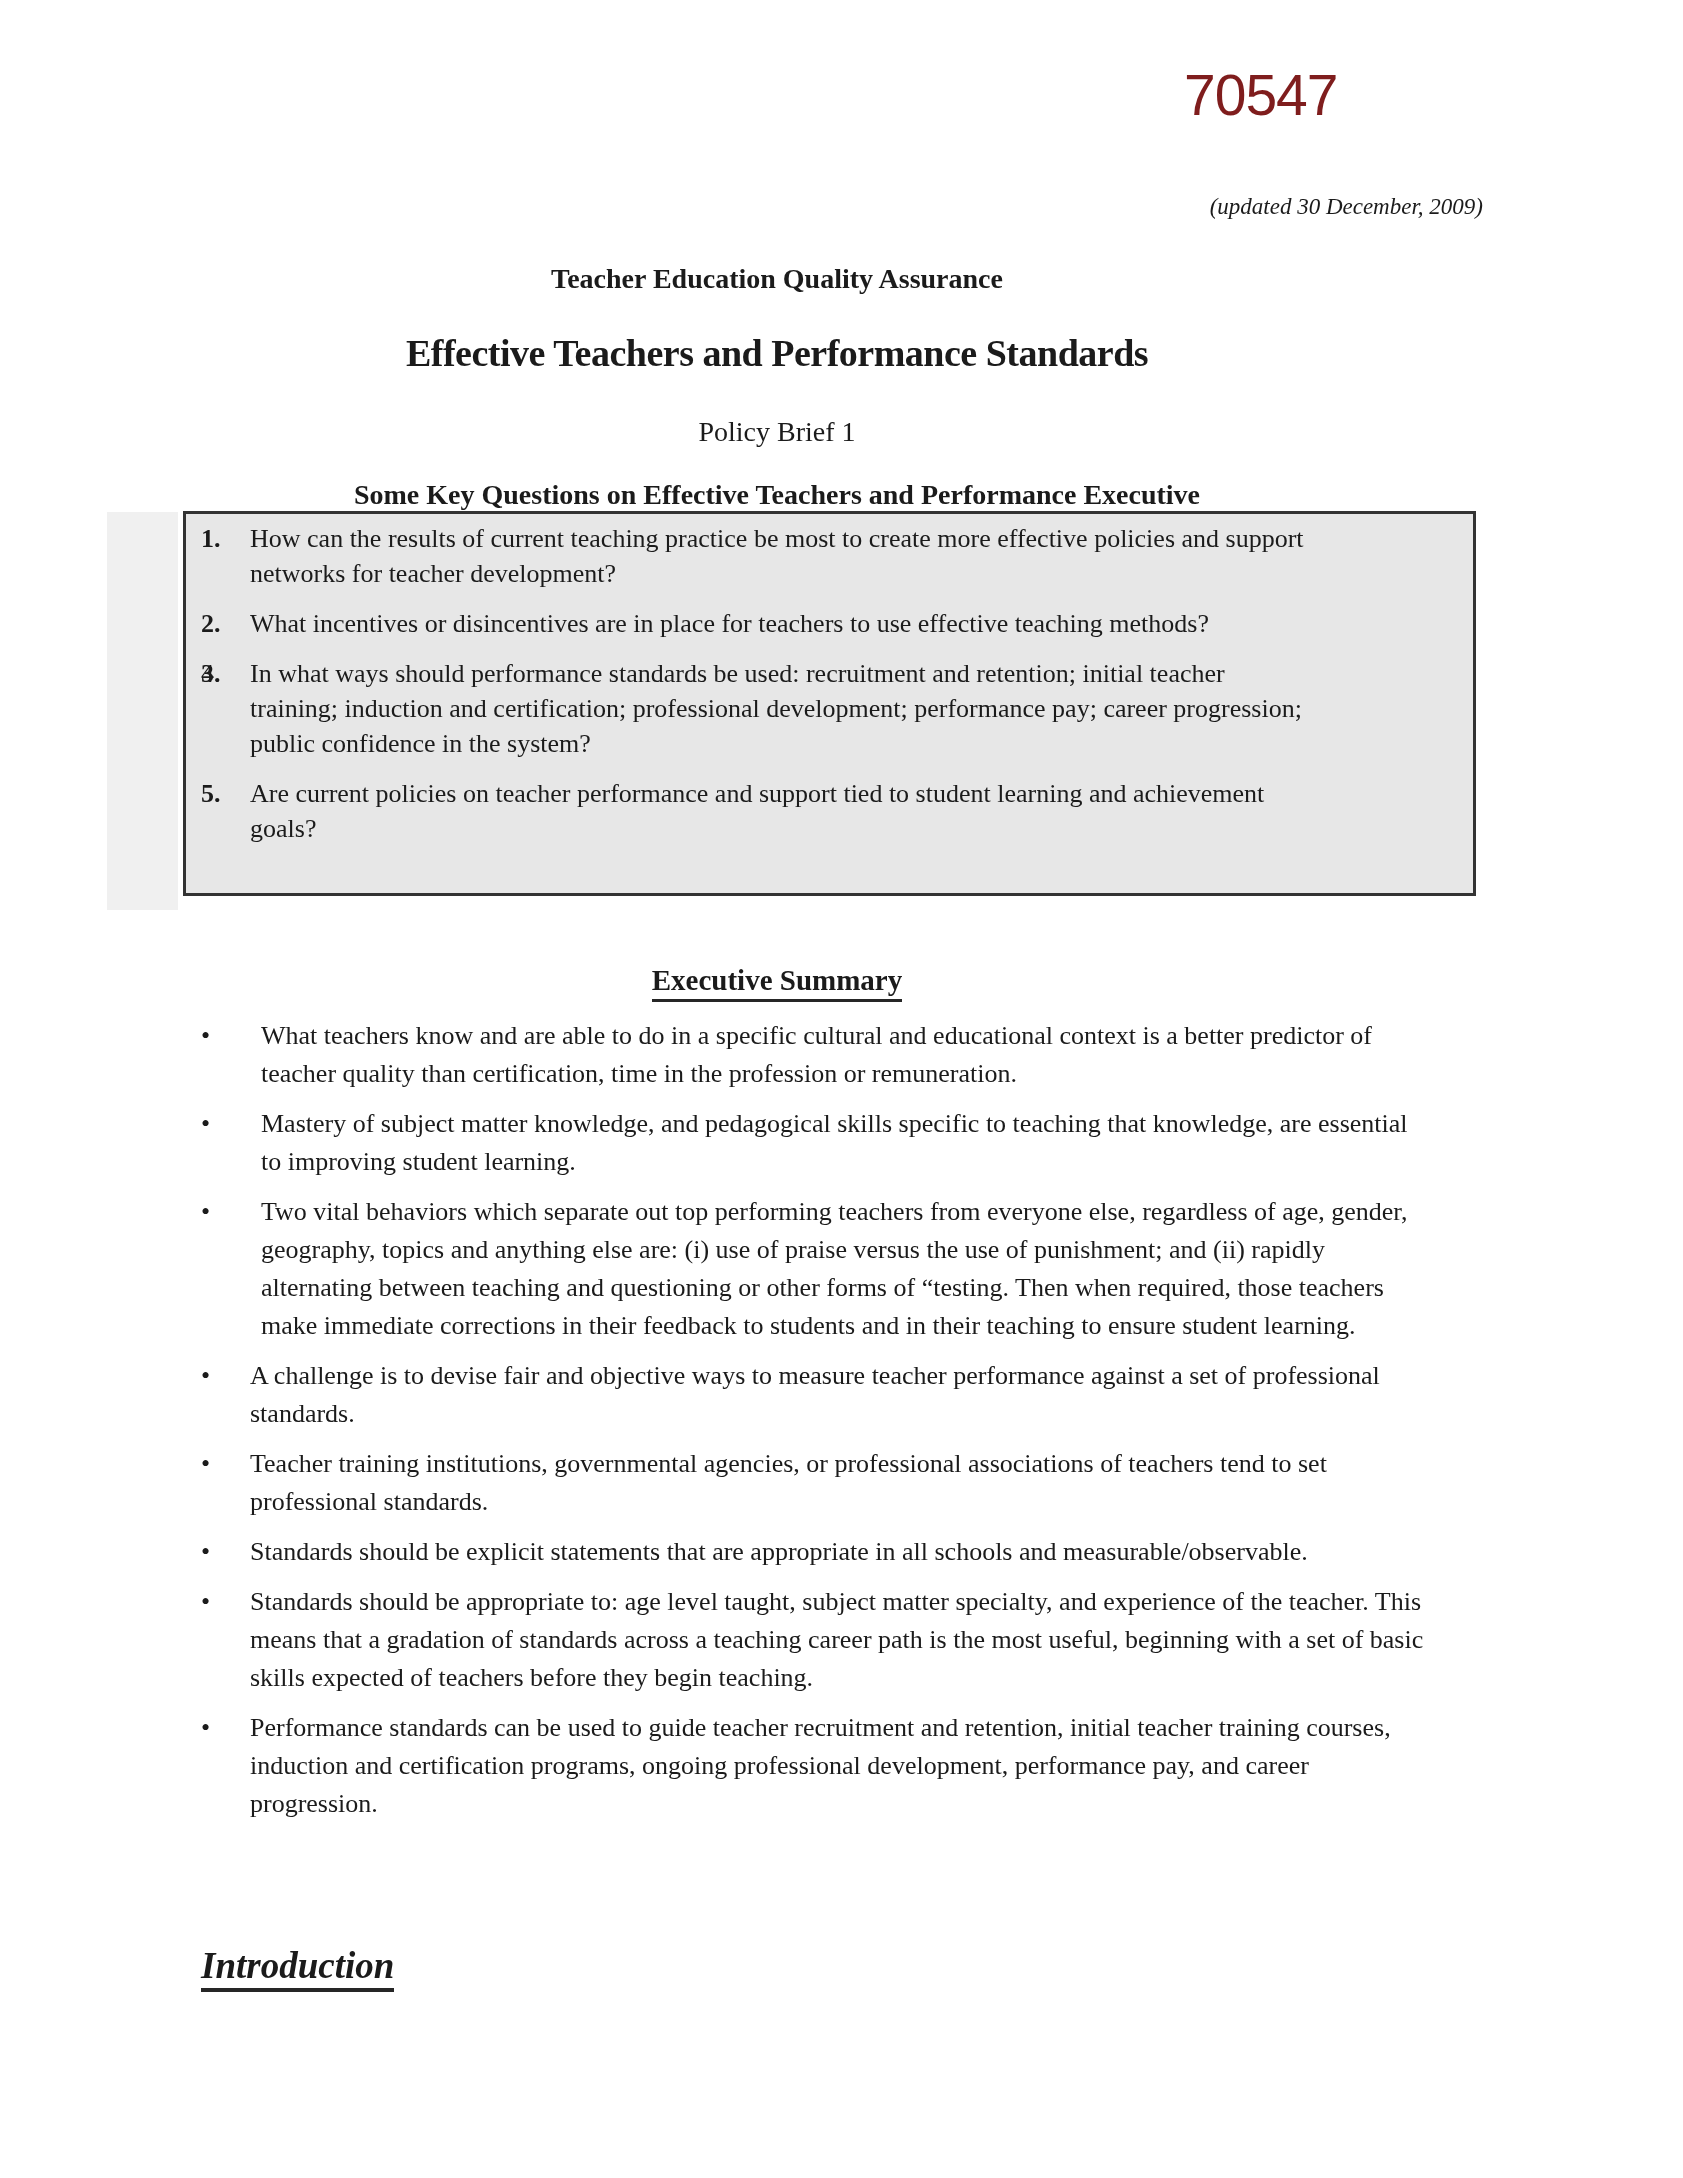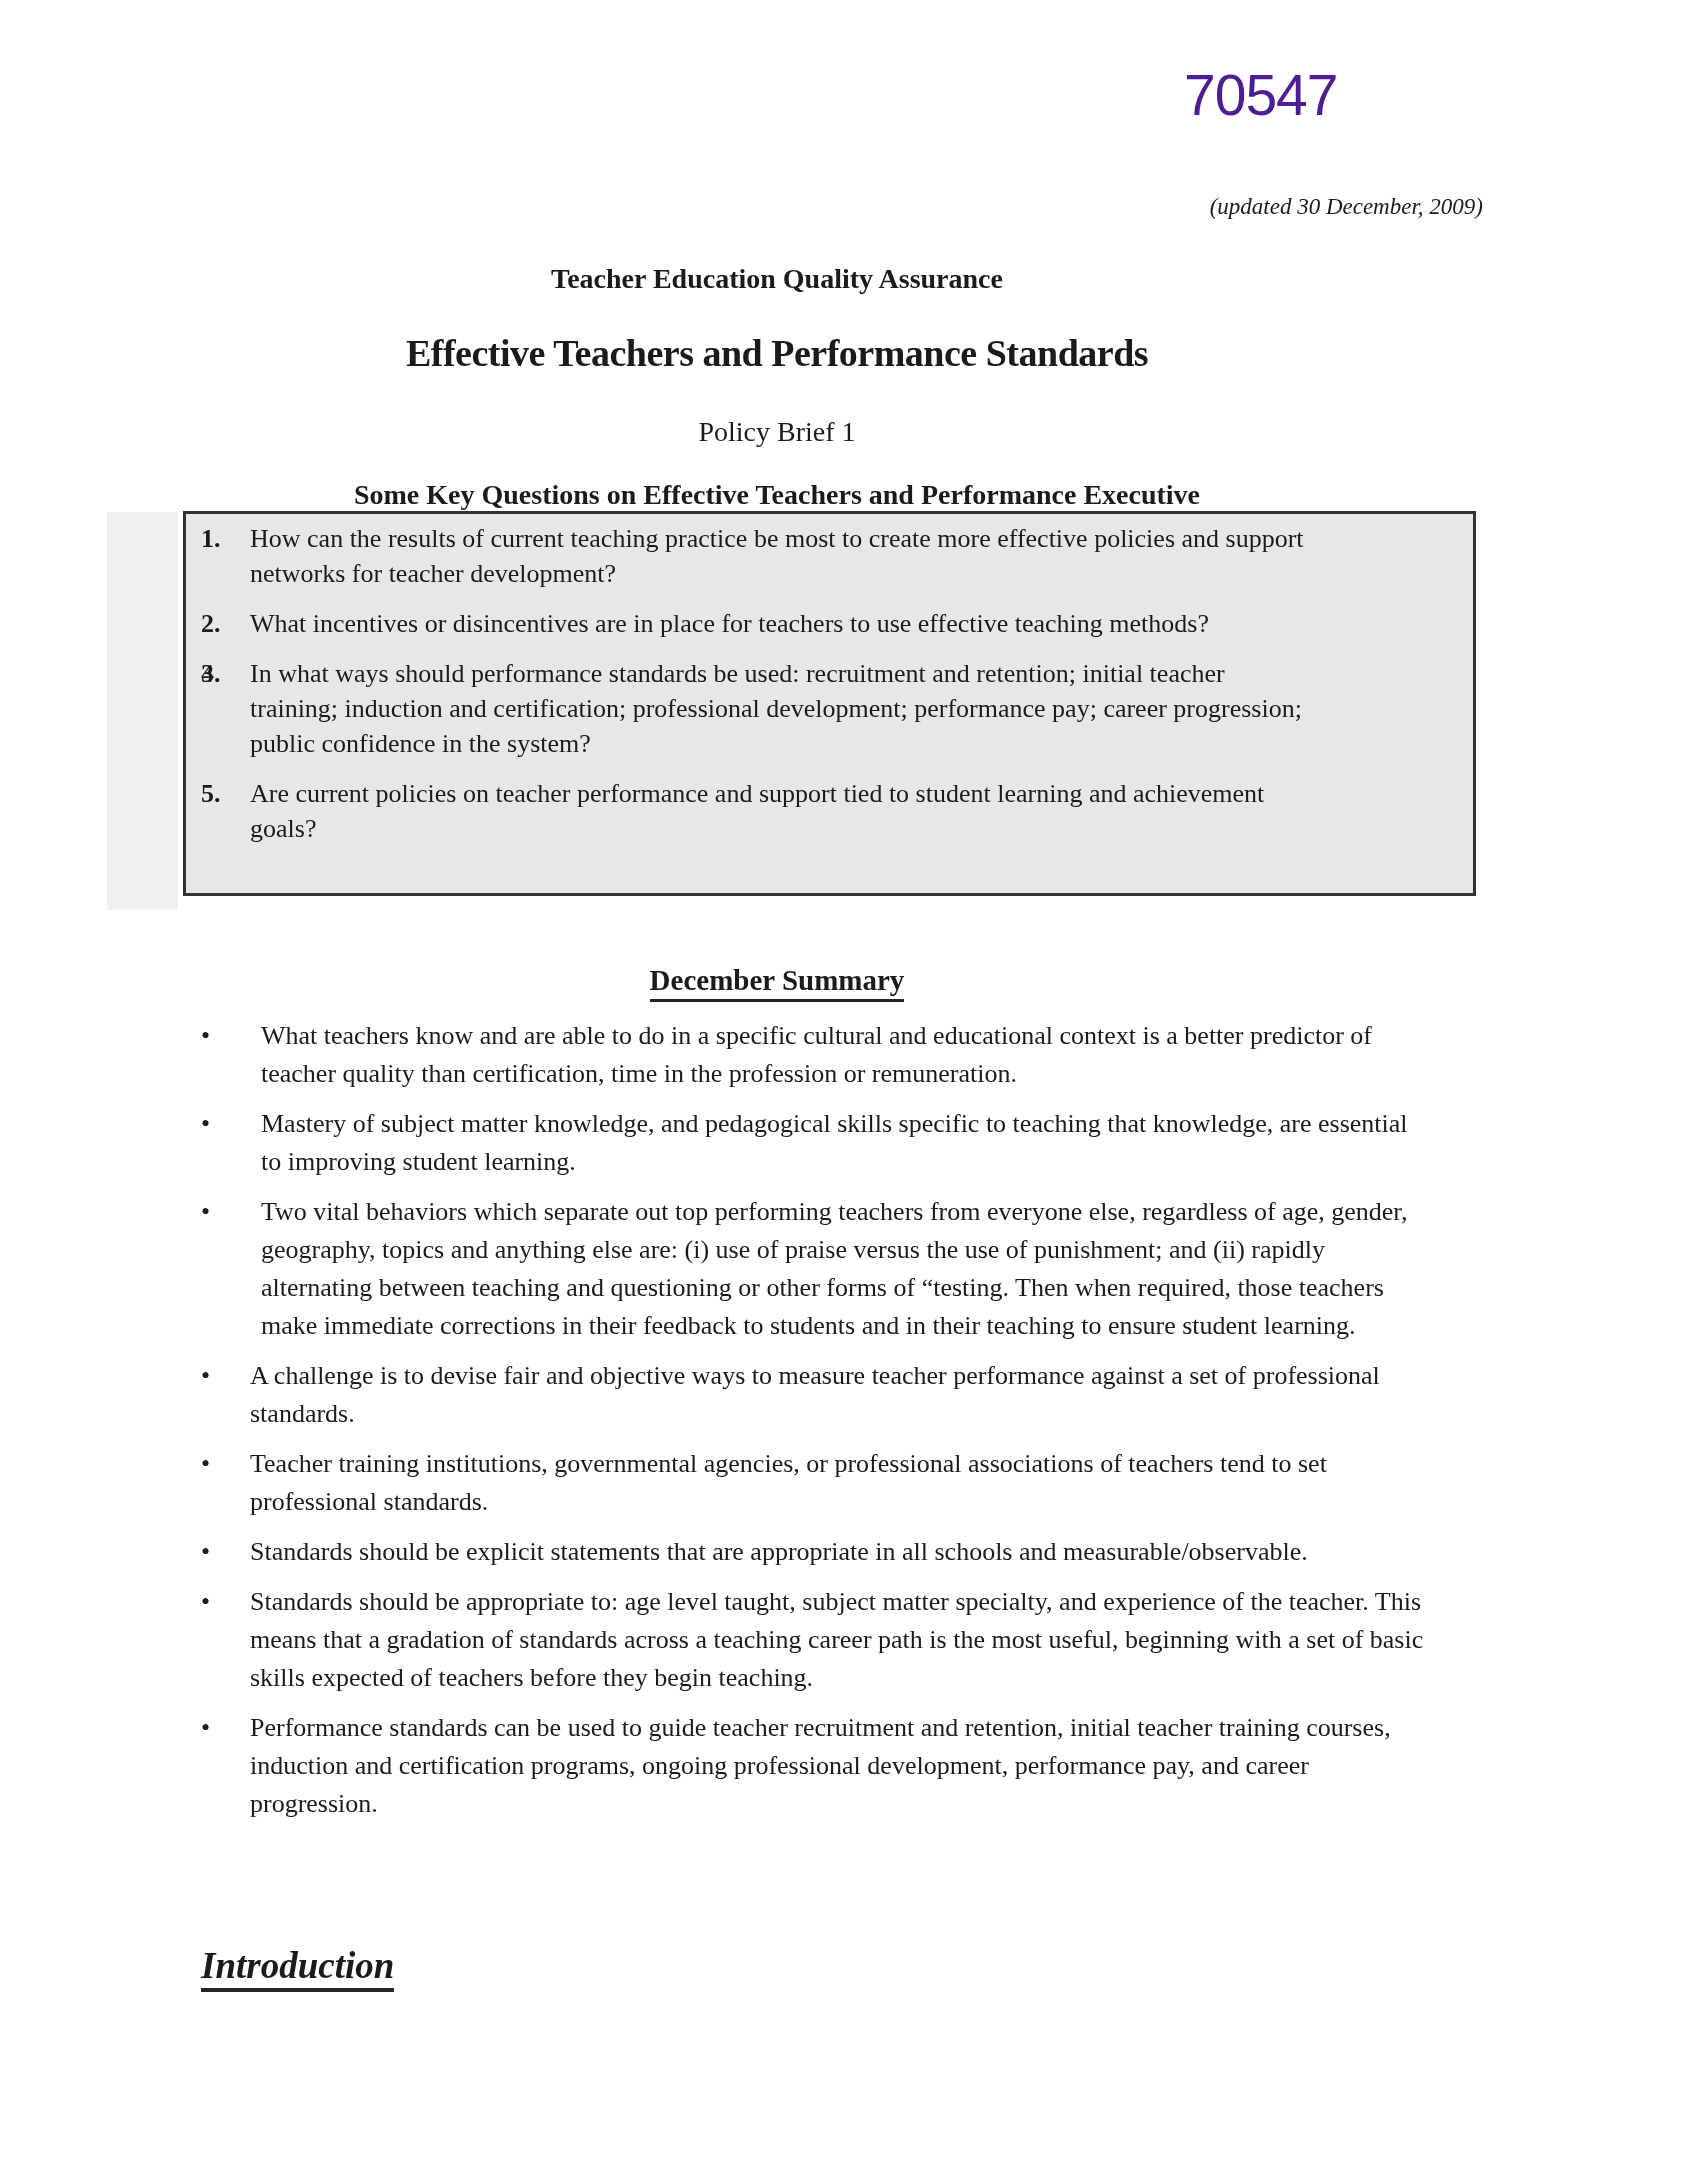--- a/index.html
+++ b/index.html
@@ -10,21 +10,21 @@
     font-family:"Liberation Serif", serif;
     color:#1b1b1b;
     overflow:hidden;
   }
 
   
   .doc-number {
     position:absolute; left:1184px; top:67px;
     font-family:"Liberation Sans", sans-serif;
     font-size:57px; line-height:1; letter-spacing:-1px;
-    color:#4c1d95;
+    color:#7f1d1d;
   }
 
   
   .updated-note {
     position:absolute; right:200px; top:194px;
     font-style:italic; font-size:23px; line-height:1.1;
   }
 
   
   .center-zone { position:absolute; left:79px; width:1396px; text-align:center; }
@@ -97,21 +97,21 @@
 
   <div class="kq-box" id="kq-box">
       <div class="kq-item"><span class="kq-num">1.</span><span>How can the results of current teaching practice be most to create more effective policies and support networks for teacher development?</span></div>
       <div class="kq-item"><span class="kq-num">2.</span><span>What incentives or disincentives are in place for teachers to use effective teaching methods?</span></div>
       <div class="kq-item"><span class="kq-num">3.</span></div>
       <div class="kq-item"><span class="kq-num">4.</span><span>In what ways should performance standards be used: recruitment and retention; initial teacher training; induction and certification; professional development; performance pay; career progression; public confidence in the system?</span></div>
       <div class="kq-item"><span class="kq-num">5.</span><span>Are current policies on teacher performance and support tied to student learning and achievement goals?</span></div>
     </div>
 
   <div class="center-zone es-heading-wrap">
-    <span>December Summary</span>
+    <span>Executive Summary</span>
   </div>
 
   <div class="bullets" id="bullets">
       <p class="bullet-item"><span class="bullet-dot">•</span><span>What teachers know and are able to do in a specific cultural and educational context is a better predictor of teacher quality than certification, time in the profession or remuneration.</span></p>
       <p class="bullet-item"><span class="bullet-dot">•</span><span>Mastery of subject matter knowledge, and pedagogical skills specific to teaching that knowledge, are essential to improving student learning.</span></p>
       <p class="bullet-item"><span class="bullet-dot">•</span><span>Two vital behaviors which separate out top performing teachers from everyone else, regardless of age, gender, geography, topics and anything else are: (i) use of praise versus the use of punishment; and (ii) rapidly alternating between teaching and questioning or other forms of “testing.  Then when required, those teachers make immediate corrections in their feedback to students and in their teaching to ensure student learning.</span></p>
       <p class="bullet-item"><span class="bullet-dot">•</span><span>A challenge is to devise fair and objective ways to measure teacher performance against a set of professional standards.</span></p>
       <p class="bullet-item"><span class="bullet-dot">•</span><span>Teacher training institutions, governmental agencies, or professional associations of teachers tend to set professional standards.</span></p>
       <p class="bullet-item"><span class="bullet-dot">•</span><span>Standards should be explicit statements that are appropriate in all schools and measurable/observable.</span></p>
       <p class="bullet-item"><span class="bullet-dot">•</span><span>Standards should be appropriate to: age level taught, subject matter specialty, and experience of the teacher. This means that a gradation of standards across a teaching career path is the most useful, beginning with a set of basic skills expected of teachers before they begin teaching.</span></p>

